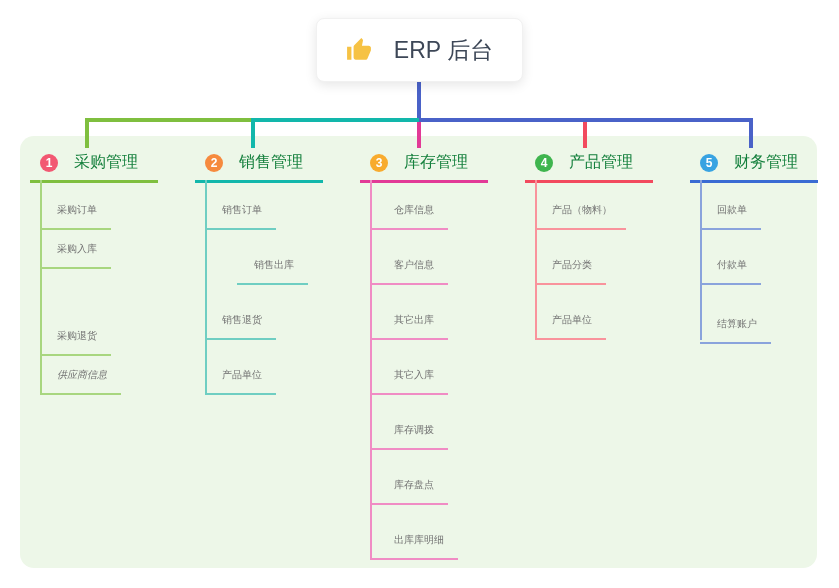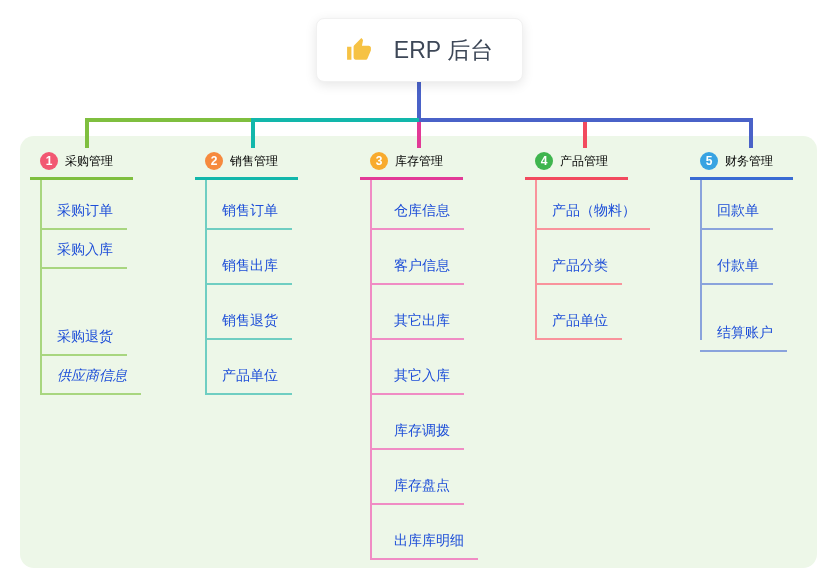--- a/index.html
+++ b/index.html
@@ -19,27 +19,27 @@
           font-size:23px; font-weight:500; color:#3d4757; cursor:default; }
   .root svg { display:block; }
 
   
   .line { position:absolute; }
 
   
   .col { position:absolute; top:150px; }
   .hdr { position:absolute; left:0; top:2px; display:inline-flex; align-items:center; gap:7px;
          padding:0 20px 7px 10px; border-bottom:3px solid; white-space:nowrap; }
-  .hlabel { font-size:12px; color:#000000; }
+  .hlabel { font-size:16px; color:#15803d;margin-left:9px; }
   .badge { width:18px; height:18px; border-radius:50%; color:#ffffff; font-size:12px;
            font-weight:bold; display:inline-flex; align-items:center; justify-content:center;
            flex:0 0 18px; line-height:18px; }
   .vline { position:absolute; left:10px; top:30px; width:2px; }
   .child { position:absolute; left:10px; padding:0 14px 8px 17px; border-bottom:2px solid;
-           font-size:14px; line-height:20px; color:#1d4ed8; white-space:nowrap; }
+           font-size:10px; line-height:20px; color:#737373; white-space:nowrap; }
 
   
   .c0 { border-color:#7fbf3f; } .b0 { background:#f25872; } .v0 { background:#a8d67f; } .u0 { border-color:#a8d67f; }
   .c1 { border-color:#12b7ab; } .b1 { background:#f68a3e; } .v1 { background:#6fcec2; } .u1 { border-color:#6fcec2; }
   .c2 { border-color:#e23a97; } .b2 { background:#f8ab2e; } .v2 { background:#f08cc4; } .u2 { border-color:#f08cc4;padding-left:24px; }
   .c3 { border-color:#f24a5e; } .b3 { background:#3fb54e; } .v3 { background:#f9939c; } .u3 { border-color:#f9939c; }
   .c4 { border-color:#3a6bd3; } .b4 { background:#38a3e2; } .v4 { background:#8aa3dc; } .u4 { border-color:#8aa3dc; }
 </style>
 </head>
 <body>
@@ -79,21 +79,21 @@
     <div class="child u0" style="top:215px;font-style:italic;">供应商信息</div>
   </div>
 
   <div class="col" style="left:195px;">
     <div class="hdr c1">
       <span class="badge b1">2</span>
       <span class="hlabel">销售管理</span>
     </div>
     <div class="vline v1" style="height:215px;"></div>
     <div class="child u1" style="top:50px;">销售订单</div>
-    <div class="child u1" style="top:105px;">销售出库</div>
+    <div class="child u1" style="top:105px;margin-left:32px;">销售出库</div>
     <div class="child u1" style="top:160px;">销售退货</div>
     <div class="child u1" style="top:215px;">产品单位</div>
   </div>
 
   <div class="col" style="left:360px;">
     <div class="hdr c2">
       <span class="badge b2">3</span>
       <span class="hlabel">库存管理</span>
     </div>
     <div class="vline v2" style="height:380px;"></div>
@@ -118,16 +118,16 @@
   </div>
 
   <div class="col" style="left:690px;">
     <div class="hdr c4">
       <span class="badge b4">5</span>
       <span class="hlabel">财务管理</span>
     </div>
     <div class="vline v4" style="height:160px;"></div>
     <div class="child u4" style="top:50px;">回款单</div>
     <div class="child u4" style="top:105px;">付款单</div>
-    <div class="child u4" style="top:172px;">结算账户</div>
+    <div class="child u4" style="top:164px;">结算账户</div>
   </div>
 
 </div>
 
 </body></html>

